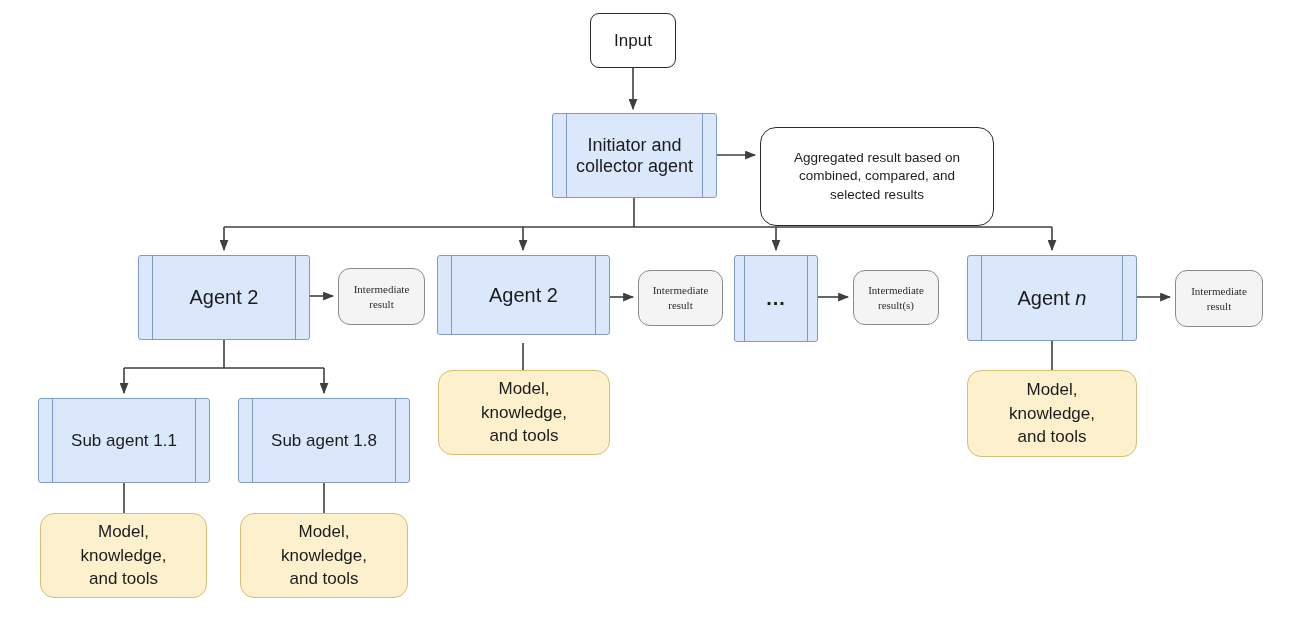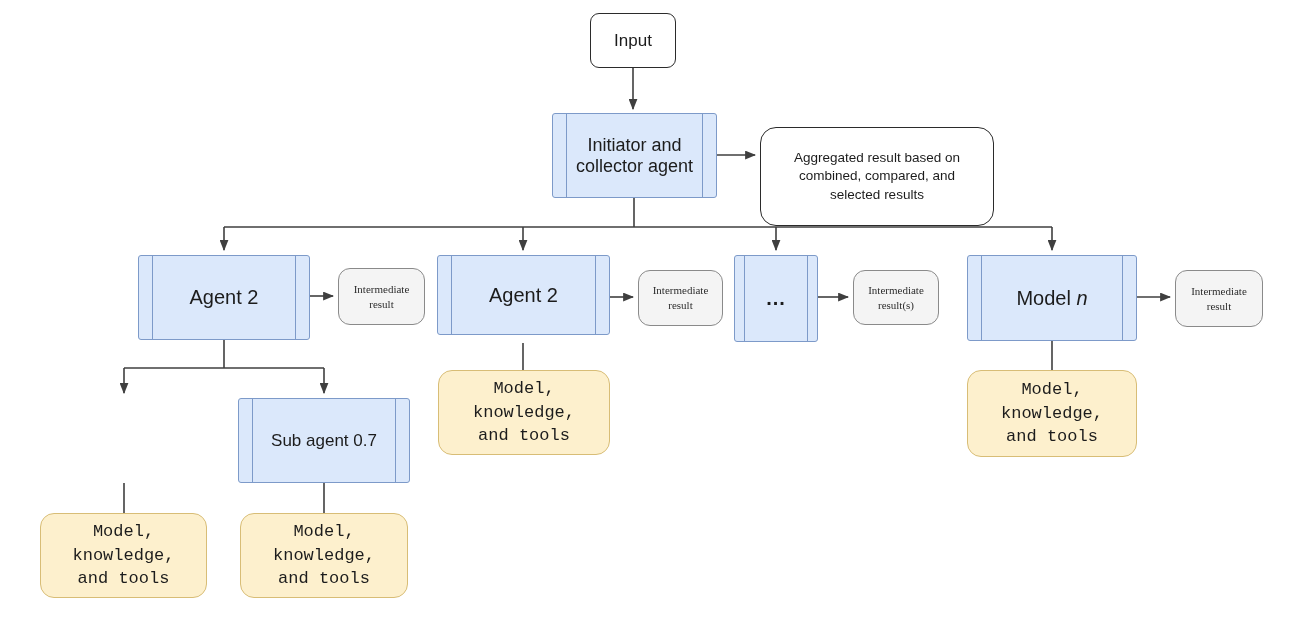--- a/index.html
+++ b/index.html
@@ -67,21 +67,20 @@
     line-height: 1.35;
     color: #2d2d2d;
     font-family: Liberation Serif, serif;
   }
   .yellow {
     background: var(--yellow-fill, #fdf0cd);
     border: 1.2px solid var(--yellow-border, #d8bd76);
     border-radius: 14px;
     font-size: 17px;
     line-height: 1.4;
-    font-family: Liberation Mono, monospace;
   }
   .it { font-style: italic; }
 </style>
 </head>
 <body>
 
 <div class="canvas">
 
   <svg class="connectors" viewBox="0 0 1292 624" xmlns="http://www.w3.org/2000/svg">
     <defs>
@@ -147,31 +146,34 @@
   <div class="box agent small" style="left:734px;top:255px;width:84px;height:87px">
     <span>...</span>
   </div>
 
   <div class="box gray" style="left:853px;top:270px;width:86px;height:55px">
     <span>Intermediate
 result(s)</span>
   </div>
 
   <div class="box agent" style="left:967px;top:255px;width:170px;height:86px">
-    <span><span>Model </span><span class="it">n</span></span>
+    <span><span>Agent </span><span class="it">n</span></span>
   </div>
 
   <div class="box gray" style="left:1175px;top:270px;width:88px;height:57px">
     <span>Intermediate
 result</span>
   </div>
 
+  <div class="box agent sub" style="left:38px;top:398px;width:172px;height:85px">
+    <span>Sub agent 1.1</span>
+  </div>
 
   <div class="box agent sub" style="left:238px;top:398px;width:172px;height:85px">
-    <span>Sub agent 0.7</span>
+    <span>Sub agent 1.8</span>
   </div>
 
   <div class="box yellow" style="left:40px;top:513px;width:167px;height:85px">
     <span>Model,
 knowledge,
 and tools</span>
   </div>
 
   <div class="box yellow" style="left:240px;top:513px;width:168px;height:85px">
     <span>Model,

